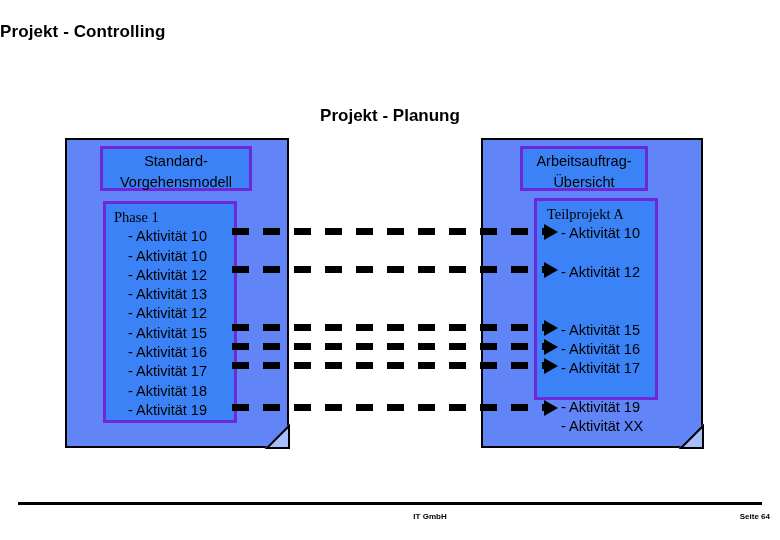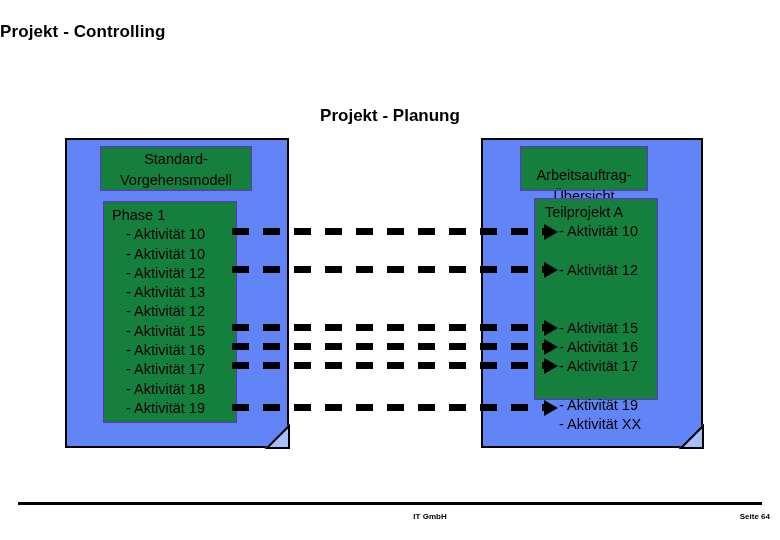--- a/index.html
+++ b/index.html
@@ -78,22 +78,22 @@
     bottom: -2px;
     width: 26px;
     height: 26px;
     overflow: visible;
   }
   .fold svg { display: block; }
 
   
   .wbox {
     position: absolute;
-    background: #15803d;
-    border: 1px solid #6d28d9;
+    background: #3b82f6;
+    border: 3px solid #6d28d9;
     box-sizing: border-box;
   }
 
   #box-std-title {
     left: 100px;
     top: 146px;
     width: 152px;
     height: 45px;
     text-align: center;
     font-size: 14.5px;
@@ -101,21 +101,21 @@
     padding-top: 2px;
   }
   #box-aa-title {
     left: 520px;
     top: 146px;
     width: 128px;
     height: 45px;
     text-align: center;
     font-size: 14.5px;
     line-height: 21px;
-    padding-top: 18px;
+    padding-top: 2px;
   }
 
   #box-phase {
     left: 103px;
     top: 201px;
     width: 134px;
     height: 222px;
     font-size: 14.5px;
     line-height: 19.3px;
     padding: 4px 0 0 8px;
@@ -128,21 +128,21 @@
     font-size: 14.5px;
     line-height: 19.3px;
     padding: 4px 0 0 10px;
   }
 
   .act-line {
     white-space: nowrap;
     height: 19.3px;
   }
   .act-line.indent { padding-left: 14px; }
-  .grp-title { white-space: nowrap; }
+  .grp-title { white-space: nowrap; font-family: Liberation Serif, serif; }
 
   
   .conn {
     position: absolute;
     left: 232px;
     width: 312px;
     height: 7px;
     background-image: repeating-linear-gradient(
         to right,
         #000000 0px, #000000 17px,

